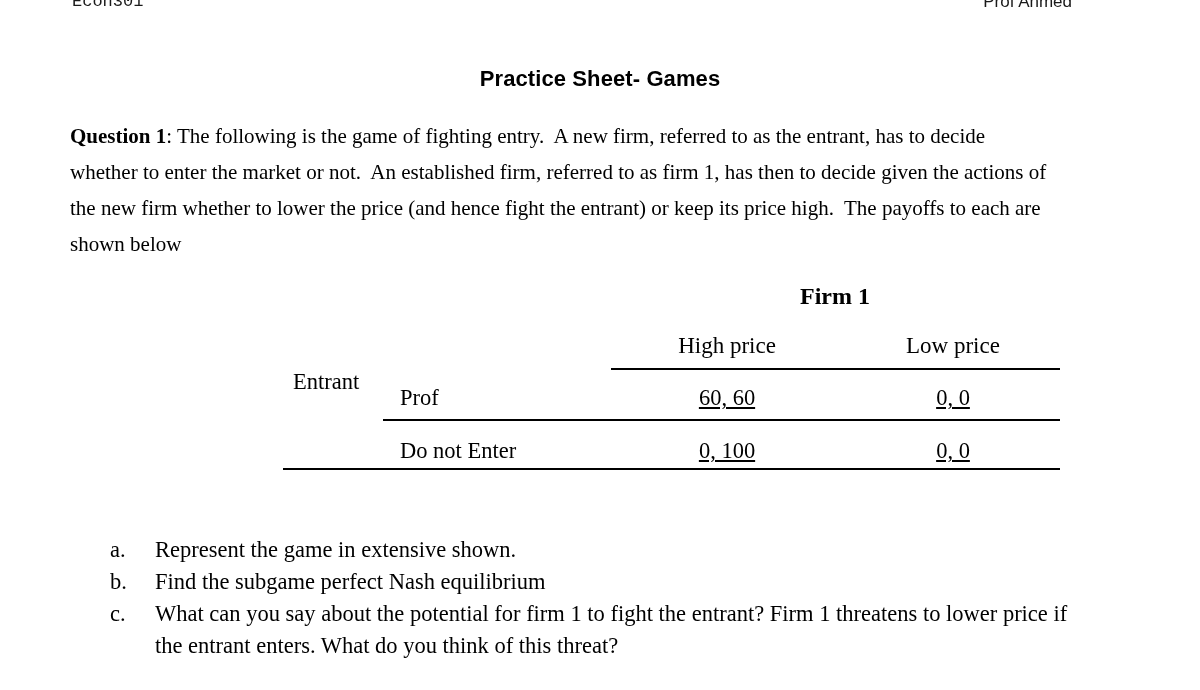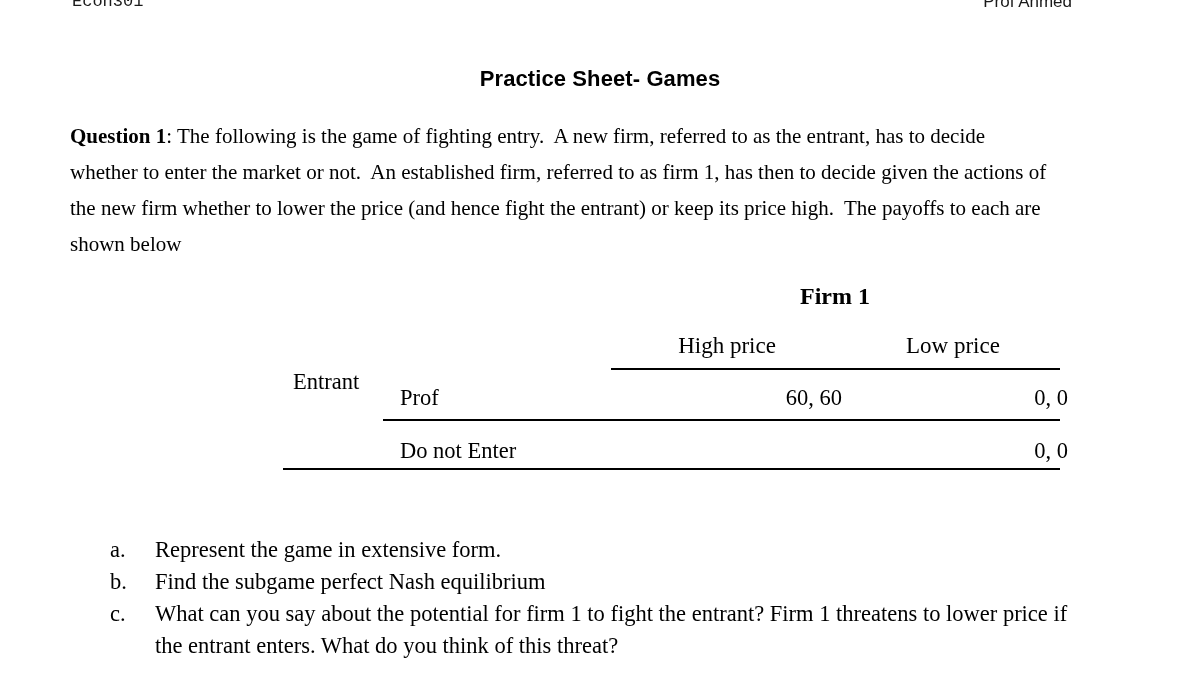--- a/index.html
+++ b/index.html
@@ -119,22 +119,23 @@
   .row-label {
     position: absolute;
     left: 400px;
     white-space: nowrap;
   }
   .row-label.rl1 { top: 102px; }
   .row-label.rl2 { top: 155px; }
 
   .cell {
     position: absolute;
-    text-align: right;
-    white-space: nowrap;
+    text-align: center;
+    white-space: nowrap;
+    text-decoration: underline;
   }
   .cell.c1 { left: 612px; width: 230px; }
   .cell.c2 { left: 838px; width: 230px; }
   .cell.r1 { top: 102px; }
   .cell.r2 { top: 155px; }
 
   
   .task-list {
     position: absolute;
     top: 534px;
@@ -182,30 +183,31 @@
 
   <div class="row-group-label">Entrant</div>
 
   <div class="row-label rl1">Prof</div>
   <div class="cell c1 r1">60, 60</div>
   <div class="cell c2 r1">0, 0</div>
 
   <div class="rule r2"></div>
 
   <div class="row-label rl2">Do not Enter</div>
+  <div class="cell c1 r2">0, 100</div>
   <div class="cell c2 r2">0, 0</div>
 
   <div class="rule r3"></div>
 
 </div>
 
 <div class="task-list">
   <div class="task-item">
     <span class="task-marker">a.</span>
-    <span class="task-text">Represent the game in extensive form.</span>
+    <span class="task-text">Represent the game in extensive shown.</span>
   </div>
   <div class="task-item">
     <span class="task-marker">b.</span>
     <span class="task-text">Find the subgame perfect Nash equilibrium</span>
   </div>
   <div class="task-item">
     <span class="task-marker">c.</span>
     <span class="task-text">What can you say about the potential for firm 1 to fight the entrant? Firm 1 threatens to lower price if the entrant enters.  What do you think of this threat?</span>
   </div>
 </div>

